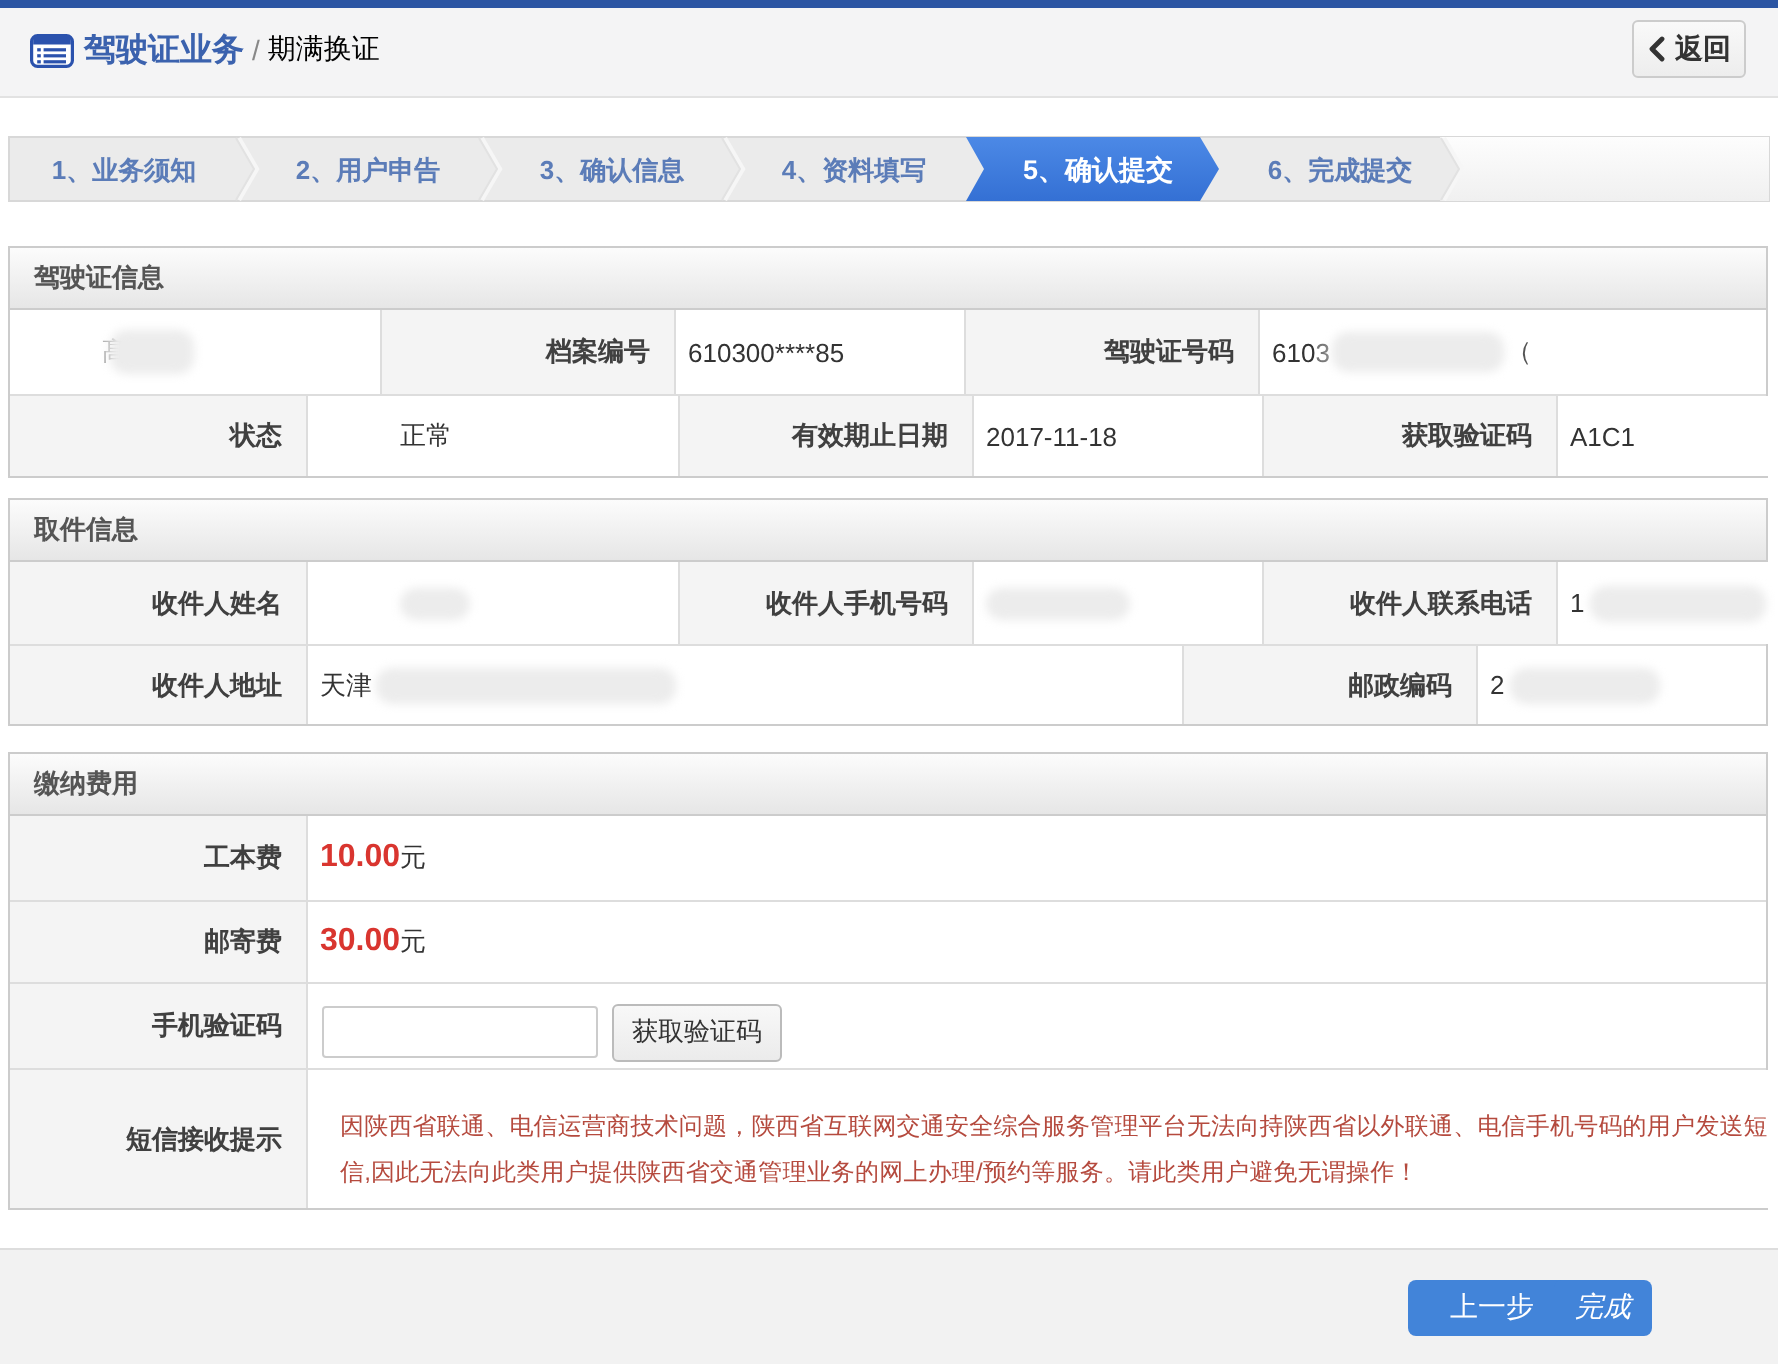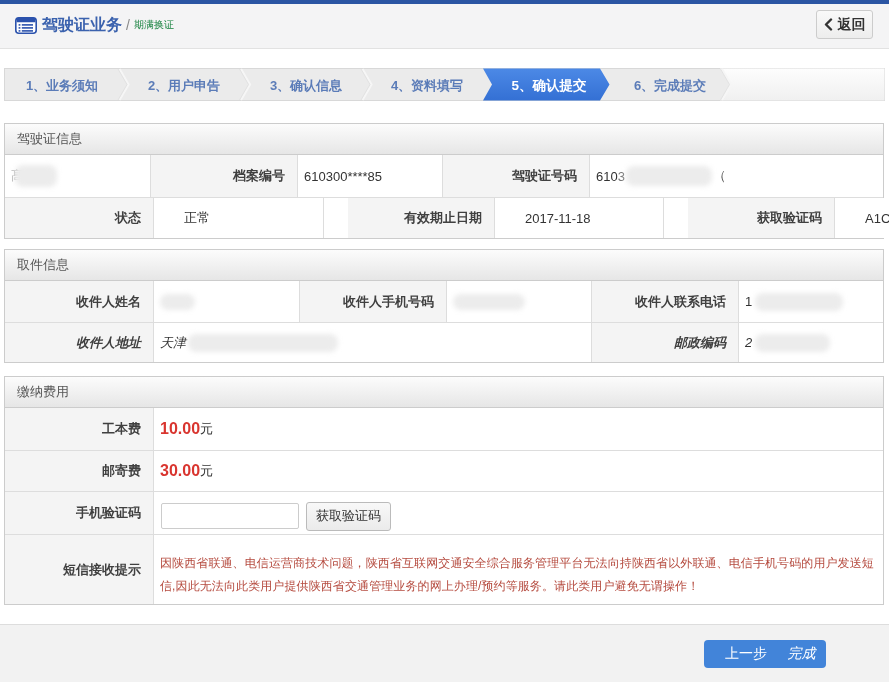--- a/index.html
+++ b/index.html
@@ -4,32 +4,32 @@
 <style>
 html,body{margin:0;padding:0;}
 body{font-family:"Liberation Sans",sans-serif;background:#fff;}
 #page{position:relative;width:889px;height:682px;overflow:hidden;background:#fff;}
 .abs{position:absolute;}
 #topbar{left:0;top:0;width:889px;height:4px;background:#2b55a3;}
 #hdr{left:0;top:4px;width:889px;height:44px;background:#f4f4f5;border-bottom:1px solid #e2e2e2;}
 #title{left:15px;top:14px;height:22px;display:flex;align-items:center;}
 #title .t1{color:#3b62ae;font-size:16px;font-weight:bold;margin-left:5px;}
 #title .sl{color:#888;font-size:14px;margin:0 4px 0 4px;}
-#title .t2{color:#15803d;font-size:10px;}
+#title .t2{color:#000000;font-size:14px;}
 #backbtn{left:816px;top:10px;width:57px;height:29px;background:linear-gradient(#f9f9f9,#ededed);border:1px solid #ccc;border-radius:3px;box-sizing:border-box;display:flex;align-items:center;justify-content:center;color:#333;font-size:14px;font-weight:bold;}
 
 .tbl{left:4px;width:880px;border:1px solid #ccc;box-sizing:border-box;background:#fff;}
-.thead{height:30px;line-height:30px;background:linear-gradient(#fcfcfc,#e6e6e6);border-bottom:1px solid #ccc;padding-left:12px;font-size:13px;font-weight:normal;color:#555;}
+.thead{height:30px;line-height:30px;background:linear-gradient(#fcfcfc,#e6e6e6);border-bottom:1px solid #ccc;padding-left:12px;font-size:13px;font-weight:bold;color:#555;}
 .row{display:flex;border-bottom:1px solid #ddd;}
 .row:last-child{border-bottom:none;}
 .lab{background:#f4f4f4;color:#404040;font-size:13px;font-weight:600;text-align:right;padding-right:12px;box-sizing:border-box;display:flex;align-items:center;justify-content:flex-end;border-right:1px solid #ddd;}
 .val{color:#333;font-size:13px;padding-left:6px;box-sizing:border-box;display:flex;align-items:center;border-right:1px solid #ddd;background:#fff;position:relative;}
 .val.last{border-right:none;}
 .w-lab{width:149px;flex:none;}
-.w-val{width:146px;flex:none;}
+.w-val{width:146px;flex:none;margin-left:40px;}
 .w-lab2{width:147px;flex:none;}
 .w-val2{width:145px;flex:none;}
 .w-lab3{width:147px;flex:none;}
 .w-val3{width:144px;flex:none;}
 .blob{display:inline-block;background:#ececec;border-radius:8px;filter:blur(2.5px);}
 .fee{color:#d9352f;font-size:16px;font-weight:bold;}
 .fee-unit{color:#333;font-size:13px;}
 #smsnote{color:#b54a3e;font-size:12px;letter-spacing:0.1px;line-height:23px;padding-top:10px;}
 #footer{left:0;top:624px;width:889px;height:58px;background:#f2f2f2;border-top:1px solid #ddd;box-sizing:content-box;}
 .bluebtn{position:absolute;top:15px;height:28px;background:#4284d9;border-radius:4px;color:#fff;font-size:14px;display:flex;align-items:center;justify-content:center;}
@@ -101,21 +101,21 @@
     <div class="row" style="height:42px;">
       <div class="val w-val">
           <span style="color:#999;opacity:.75;">髙</span>
           <span class="blob" style="width:42px;height:22px;margin-left:-9px;"></span>
         </div>
       <div class="lab w-lab2">档案编号</div>
       <div class="val w-val2">610300****85</div>
       <div class="lab w-lab3">驾驶证号码</div>
       <div class="val w-val3 last">610<span style="color:#777;">3</span><span class="blob" style="width:86px;height:20px;margin-left:1px;"></span><span style="color:#555;margin-left:1px;">（</span></div>
     </div>
-    <div class="row" style="height:40px;gap:24px;">
+    <div class="row" style="height:40px;">
       <div class="lab w-lab">状态</div>
       <div class="val w-val">正常</div>
       <div class="lab w-lab2">有效期止日期</div>
       <div class="val w-val2">2017-11-18</div>
       <div class="lab w-lab3">获取验证码</div>
       <div class="val w-val3 last">A1C1</div>
     </div>
   </div>
 
   <div class="tbl abs" style="top:249px;">
@@ -125,21 +125,21 @@
       <div class="val w-val">
           <span class="blob" style="width:35px;height:16px;"></span>
         </div>
       <div class="lab w-lab2">收件人手机号码</div>
       <div class="val w-val2">
           <span class="blob" style="width:72px;height:16px;"></span>
         </div>
       <div class="lab w-lab3">收件人联系电话</div>
       <div class="val w-val3 last">1<span class="blob" style="width:88px;height:18px;margin-left:3px;"></span></div>
     </div>
-    <div class="row" style="height:39px;font-style:italic;">
+    <div class="row" style="height:39px;">
       <div class="lab w-lab">收件人地址</div>
       <div class="val" style="width:438px;flex:none;">天津<span class="blob" style="width:150px;height:18px;margin-left:2px;"></span></div>
       <div class="lab w-lab3">邮政编码</div>
       <div class="val w-val3 last">2<span class="blob" style="width:75px;height:18px;margin-left:3px;"></span></div>
     </div>
   </div>
 
   <div class="tbl abs" style="top:376px;">
     <div class="thead">缴纳费用</div>
     <div class="row" style="height:42px;">
@@ -158,21 +158,21 @@
     </div>
     <div class="row" style="height:42px;">
       <div class="lab w-lab">手机验证码</div>
       <div class="val last" style="flex:1;">
           <input class="code" type="text" style="">
           <div id="getcode">获取验证码</div>
         </div>
     </div>
     <div class="row" style="height:69px;">
       <div class="lab w-lab">短信接收提示</div>
-      <div class="val last" style="flex:1;align-items:center;">
+      <div class="val last" style="flex:1;align-items:center;margin-left:10px;">
           <div id="smsnote"><span style="white-space:nowrap;">因陕西省联通、电信运营商技术问题，陕西省互联网交通安全综合服务管理平台无法向持陕西省以外联通、电信手机号码的用户发送短</span><br><span style="white-space:nowrap;">信,因此无法向此类用户提供陕西省交通管理业务的网上办理/预约等服务。请此类用户避免无谓操作！</span></div>
         </div>
     </div>
   </div>
 
   <div id="footer" class="abs">
     <div class="bluebtn" style="left:704px;width:84px;">上一步</div>
     <div class="bluebtn" style="left:777px;width:49px;font-style:italic;">完成</div>
   </div>
 </div>

